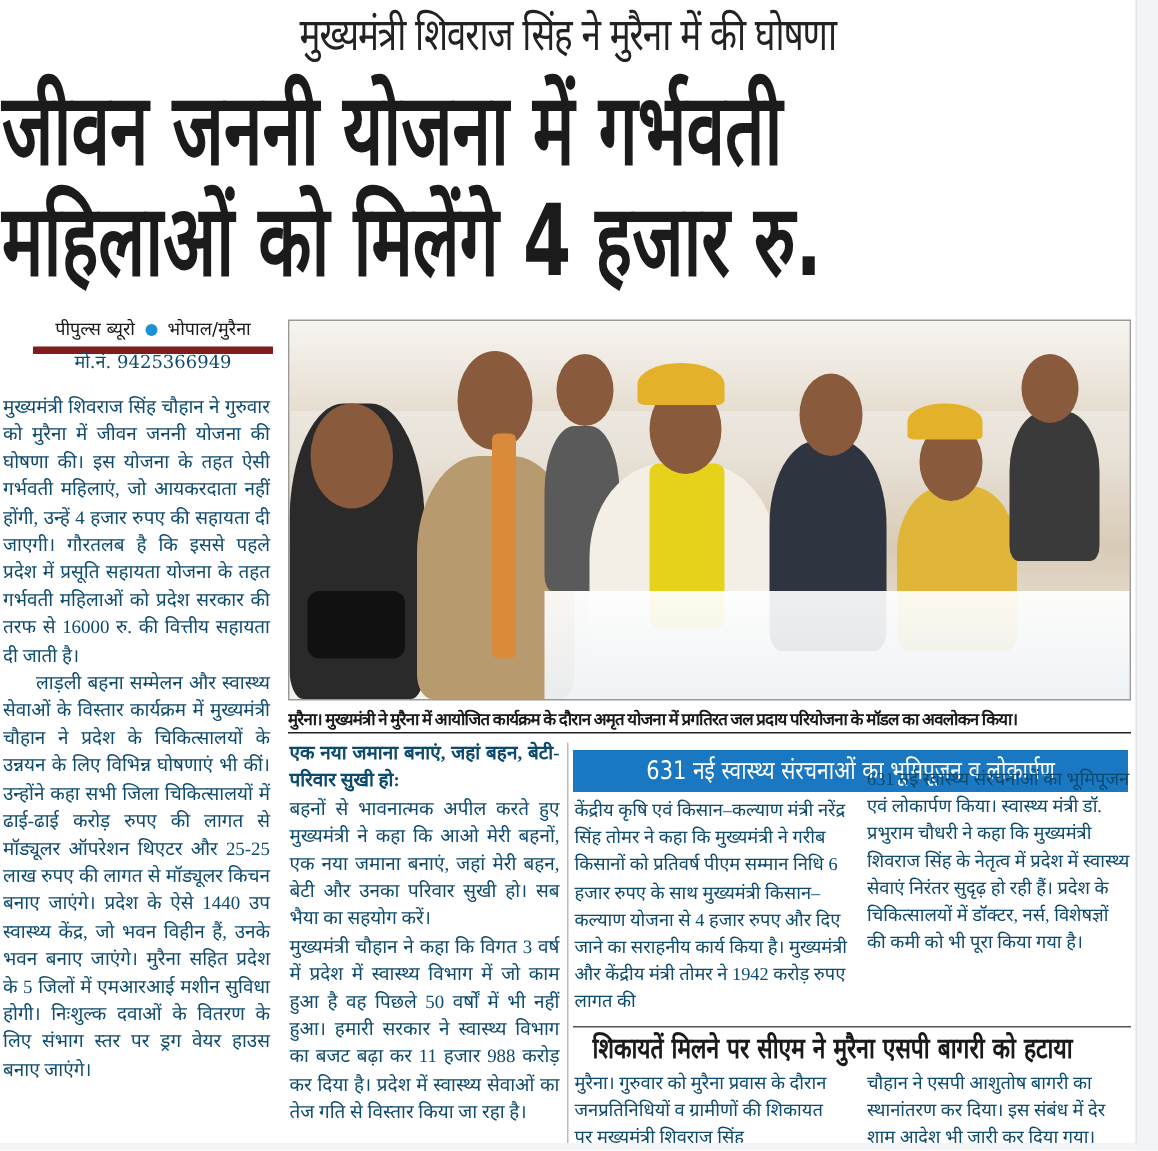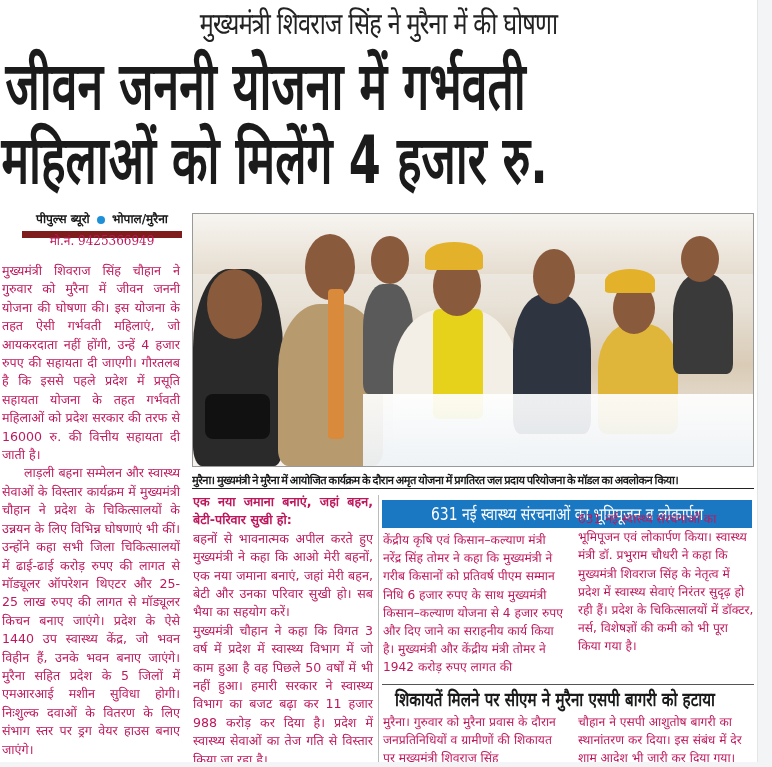--- a/index.html
+++ b/index.html
@@ -10,38 +10,38 @@
   .page { position:absolute; left:0; top:0; width:757px; height:762px; background:#fff; }
   .edge-right { position:absolute; left:757px; top:0; width:15px; height:767px; background:#f3f4f5; border-left:1px solid #e3e5e7; }
   .edge-bottom { position:absolute; left:0; top:762px; width:772px; height:5px; background:#f3f4f5; }
 
   .kicker {
     position:absolute; left:0; top:2px; width:757px; text-align:center;
     font-family:"DejaVu Sans", sans-serif; font-size:30px; line-height:44px; color:#222;
     letter-spacing:-1px; transform:scaleX(0.78); transform-origin:center top;
   }
   .headline {
-    position:absolute; left:0; top:50px; width:757px; text-align:center;
+    position:absolute; left:0; top:50px; width:757px; text-align:left;
     font-family:"DejaVu Sans", sans-serif; font-weight:bold; color:#1b1b1b;
   }
   .headline .line {
     display:block; font-size:66px; line-height:74px; white-space:nowrap;
     transform:scaleX(0.70); transform-origin:left top; padding-left:2px;
   }
   .byline {
-    position:absolute; left:22px; top:210px; width:160px; font-size:12px; font-weight:bold;
-    padding-bottom:4px; border-bottom:7px solid #7f1d1d; text-align:center; white-space:nowrap;
+    position:absolute; left:22px; top:210px; width:160px; font-size:12px; font-weight:normal;
+    padding-bottom:4px; border-bottom:5px solid #7f1d1d; text-align:center; white-space:nowrap;
   }
   .byline .dot { display:inline-block; width:8px; height:8px; border-radius:50%; background:#1e90d8; margin:0 3px; vertical-align:middle; }
   .phone {
     position:absolute; left:22px; top:232px; width:160px; text-align:center;
-    font-family:"DejaVu Serif", serif; font-size:12px; color:#be185d;
+    font-family:"DejaVu Serif", serif; font-size:12px; color:#0c4a6e;
   }
   .col {
-    position:absolute; font-size:12.6px; line-height:18.4px; color:#be185d; text-align:justify;
+    position:absolute; font-size:12.6px; line-height:18.4px; color:#0c4a6e; text-align:justify;font-family:Liberation Serif, serif;
   }
   .col p { margin:0; }
   .col .indent { text-indent:22px; }
   .col1 { left:2px; top:262px; width:178px; }
   .photo {
     position:absolute; left:192px; top:213px; width:560px; height:252px;
     border:1px solid #999; overflow:hidden;
     background:linear-gradient(180deg,#f4f1ec 0%,#e8e2d8 35%,#d9cbb6 60%,#f6f3ef 100%);
   }
   .photo .crowd { position:absolute; top:0; left:0; width:100%; height:60px; background:linear-gradient(180deg,#f7f5f1,#e6ddd0); }

